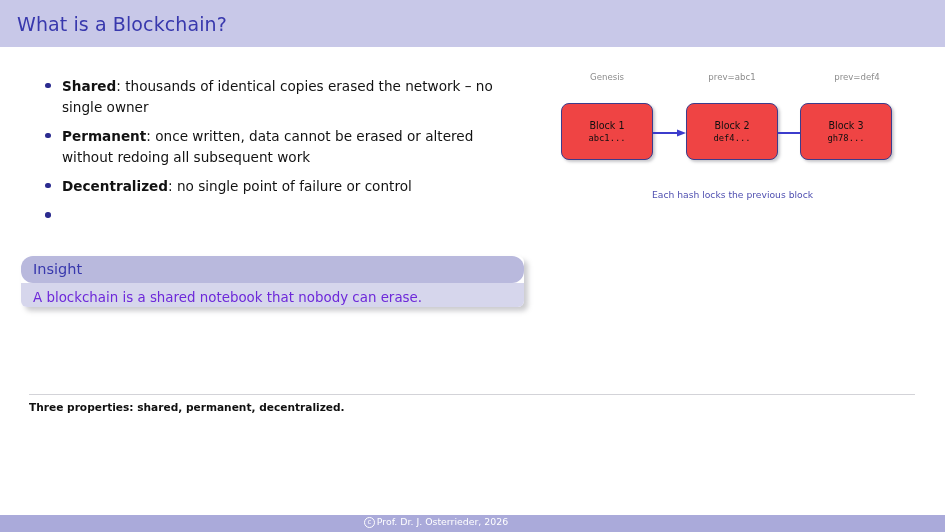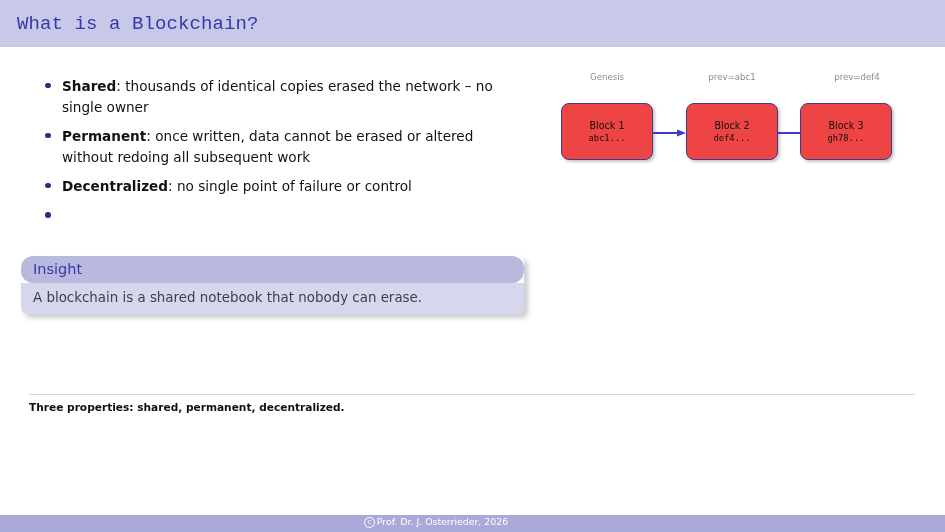--- a/index.html
+++ b/index.html
@@ -16,21 +16,20 @@
     color: #1a1a1a;
   }
 
   
   #title-bar {
     position: absolute;
     left: 0; top: 0;
     width: 945px;
     height: 47px;
     background: #c8c8e8;
-    font-family: Liberation Mono, monospace;
   }
   #title-text {
     position: absolute;
     left: 17px;
     top: 13px;
     font-size: 19px;
     color: #3838ad;
     letter-spacing: 0.1px;
     white-space: nowrap;
   }
@@ -75,23 +74,23 @@
   }
   #insight-header {
     background: #b9b9dd;
     padding: 5px 12px 6px 12px;
     font-size: 14.5px;
     color: #3838ad;
     border-radius: 12px;
   }
   #insight-body {
     background: #d6d6ec;
-    padding: 7px 12px 9px 12px;
+    padding: 7px 12px 2px 12px;
     font-size: 13.4px;
-    color: #404040;
+    color: #6d28d9;
   }
 
   
   #diagram {
     position: absolute;
     left: 560px;
     top: 72px;
     width: 345px;
     height: 140px;
   }
@@ -255,20 +254,21 @@
   <svg class="chain-arrow" style="left:218px;" viewBox="0 0 33 8">
     <line x1="0" y1="4" x2="25" y2="4" stroke="#3c3ccc" stroke-width="2"></line>
     <polygon points="24,0.4 33,4 24,7.6" fill="#3c3ccc"></polygon>
   </svg>
 
   <div class="chain-block" style="left:240px;">
     <div class="chain-block-title">Block 3</div>
     <div class="chain-block-hash">gh78...</div>
   </div>
 
+  <div id="diagram-caption">Each hash locks the previous block</div>
 </div>
 
 <div id="takeaway-rule"></div>
 <div id="takeaway-text">Three properties: shared, permanent, decentralized.</div>
 
 <div id="footer-bar"></div>
 <div id="footer-text">
   <span id="footer-copy">c</span><span>Prof. Dr. J. Osterrieder, 2026</span>
 </div>
 

